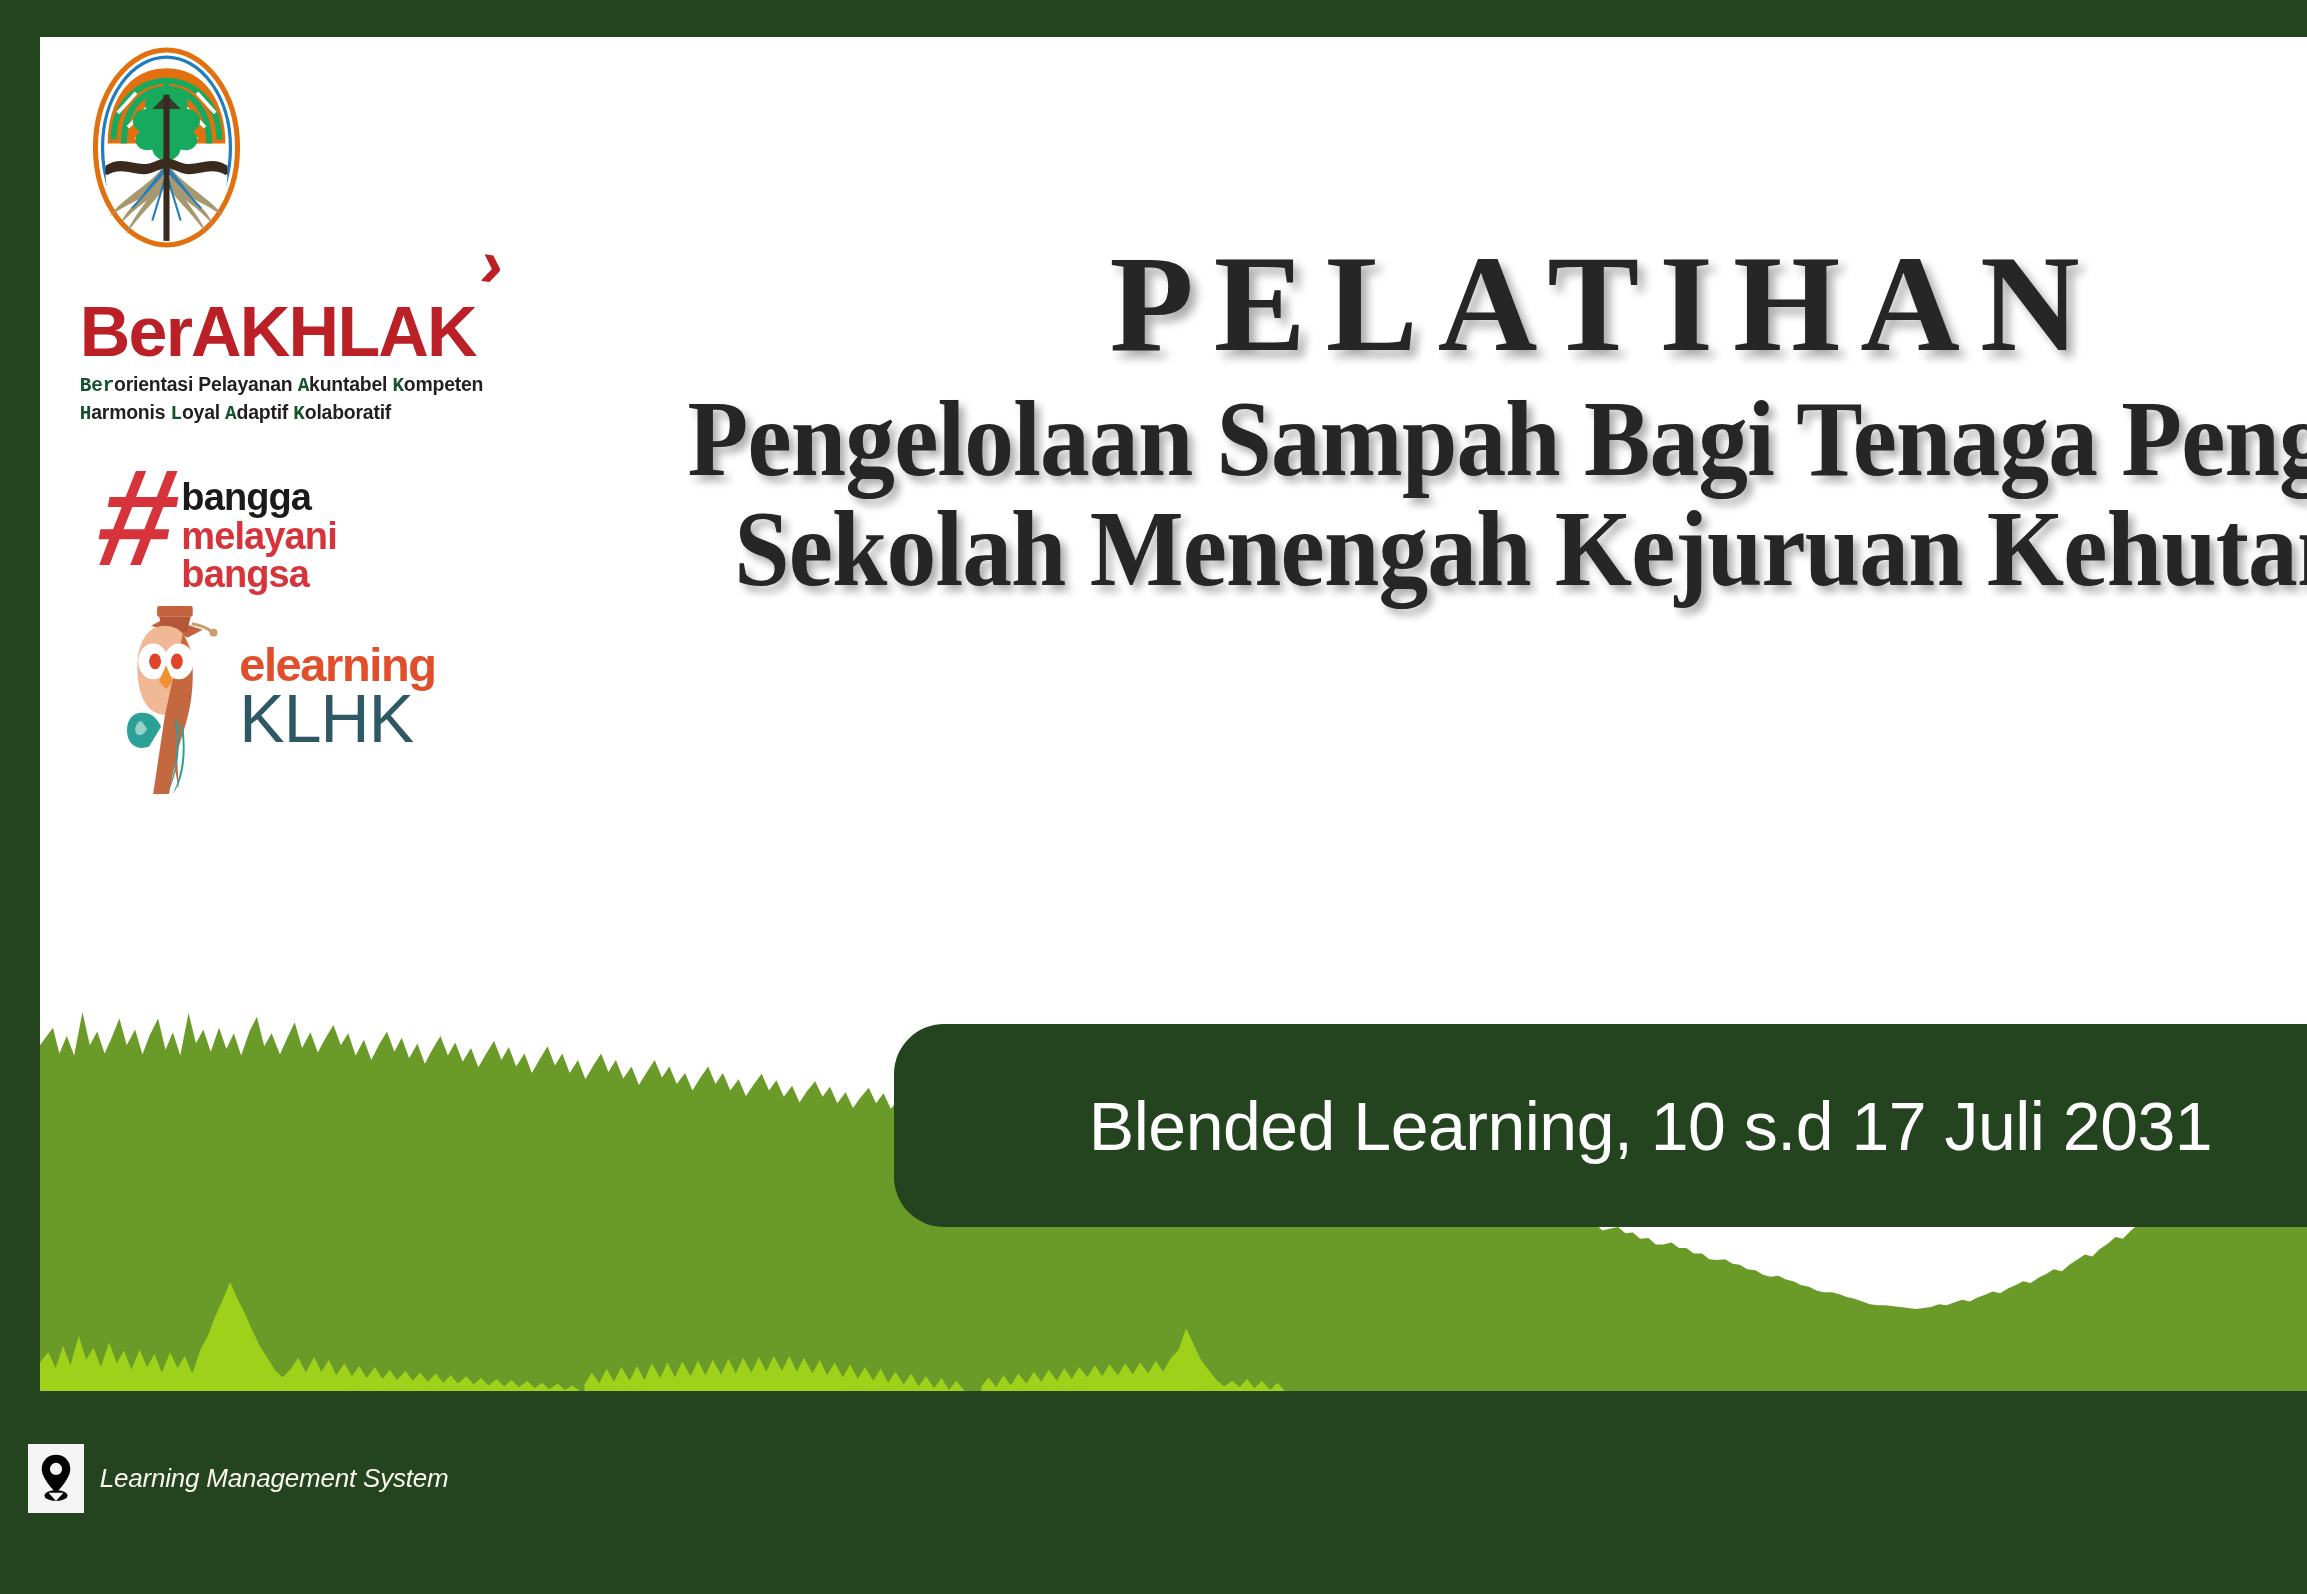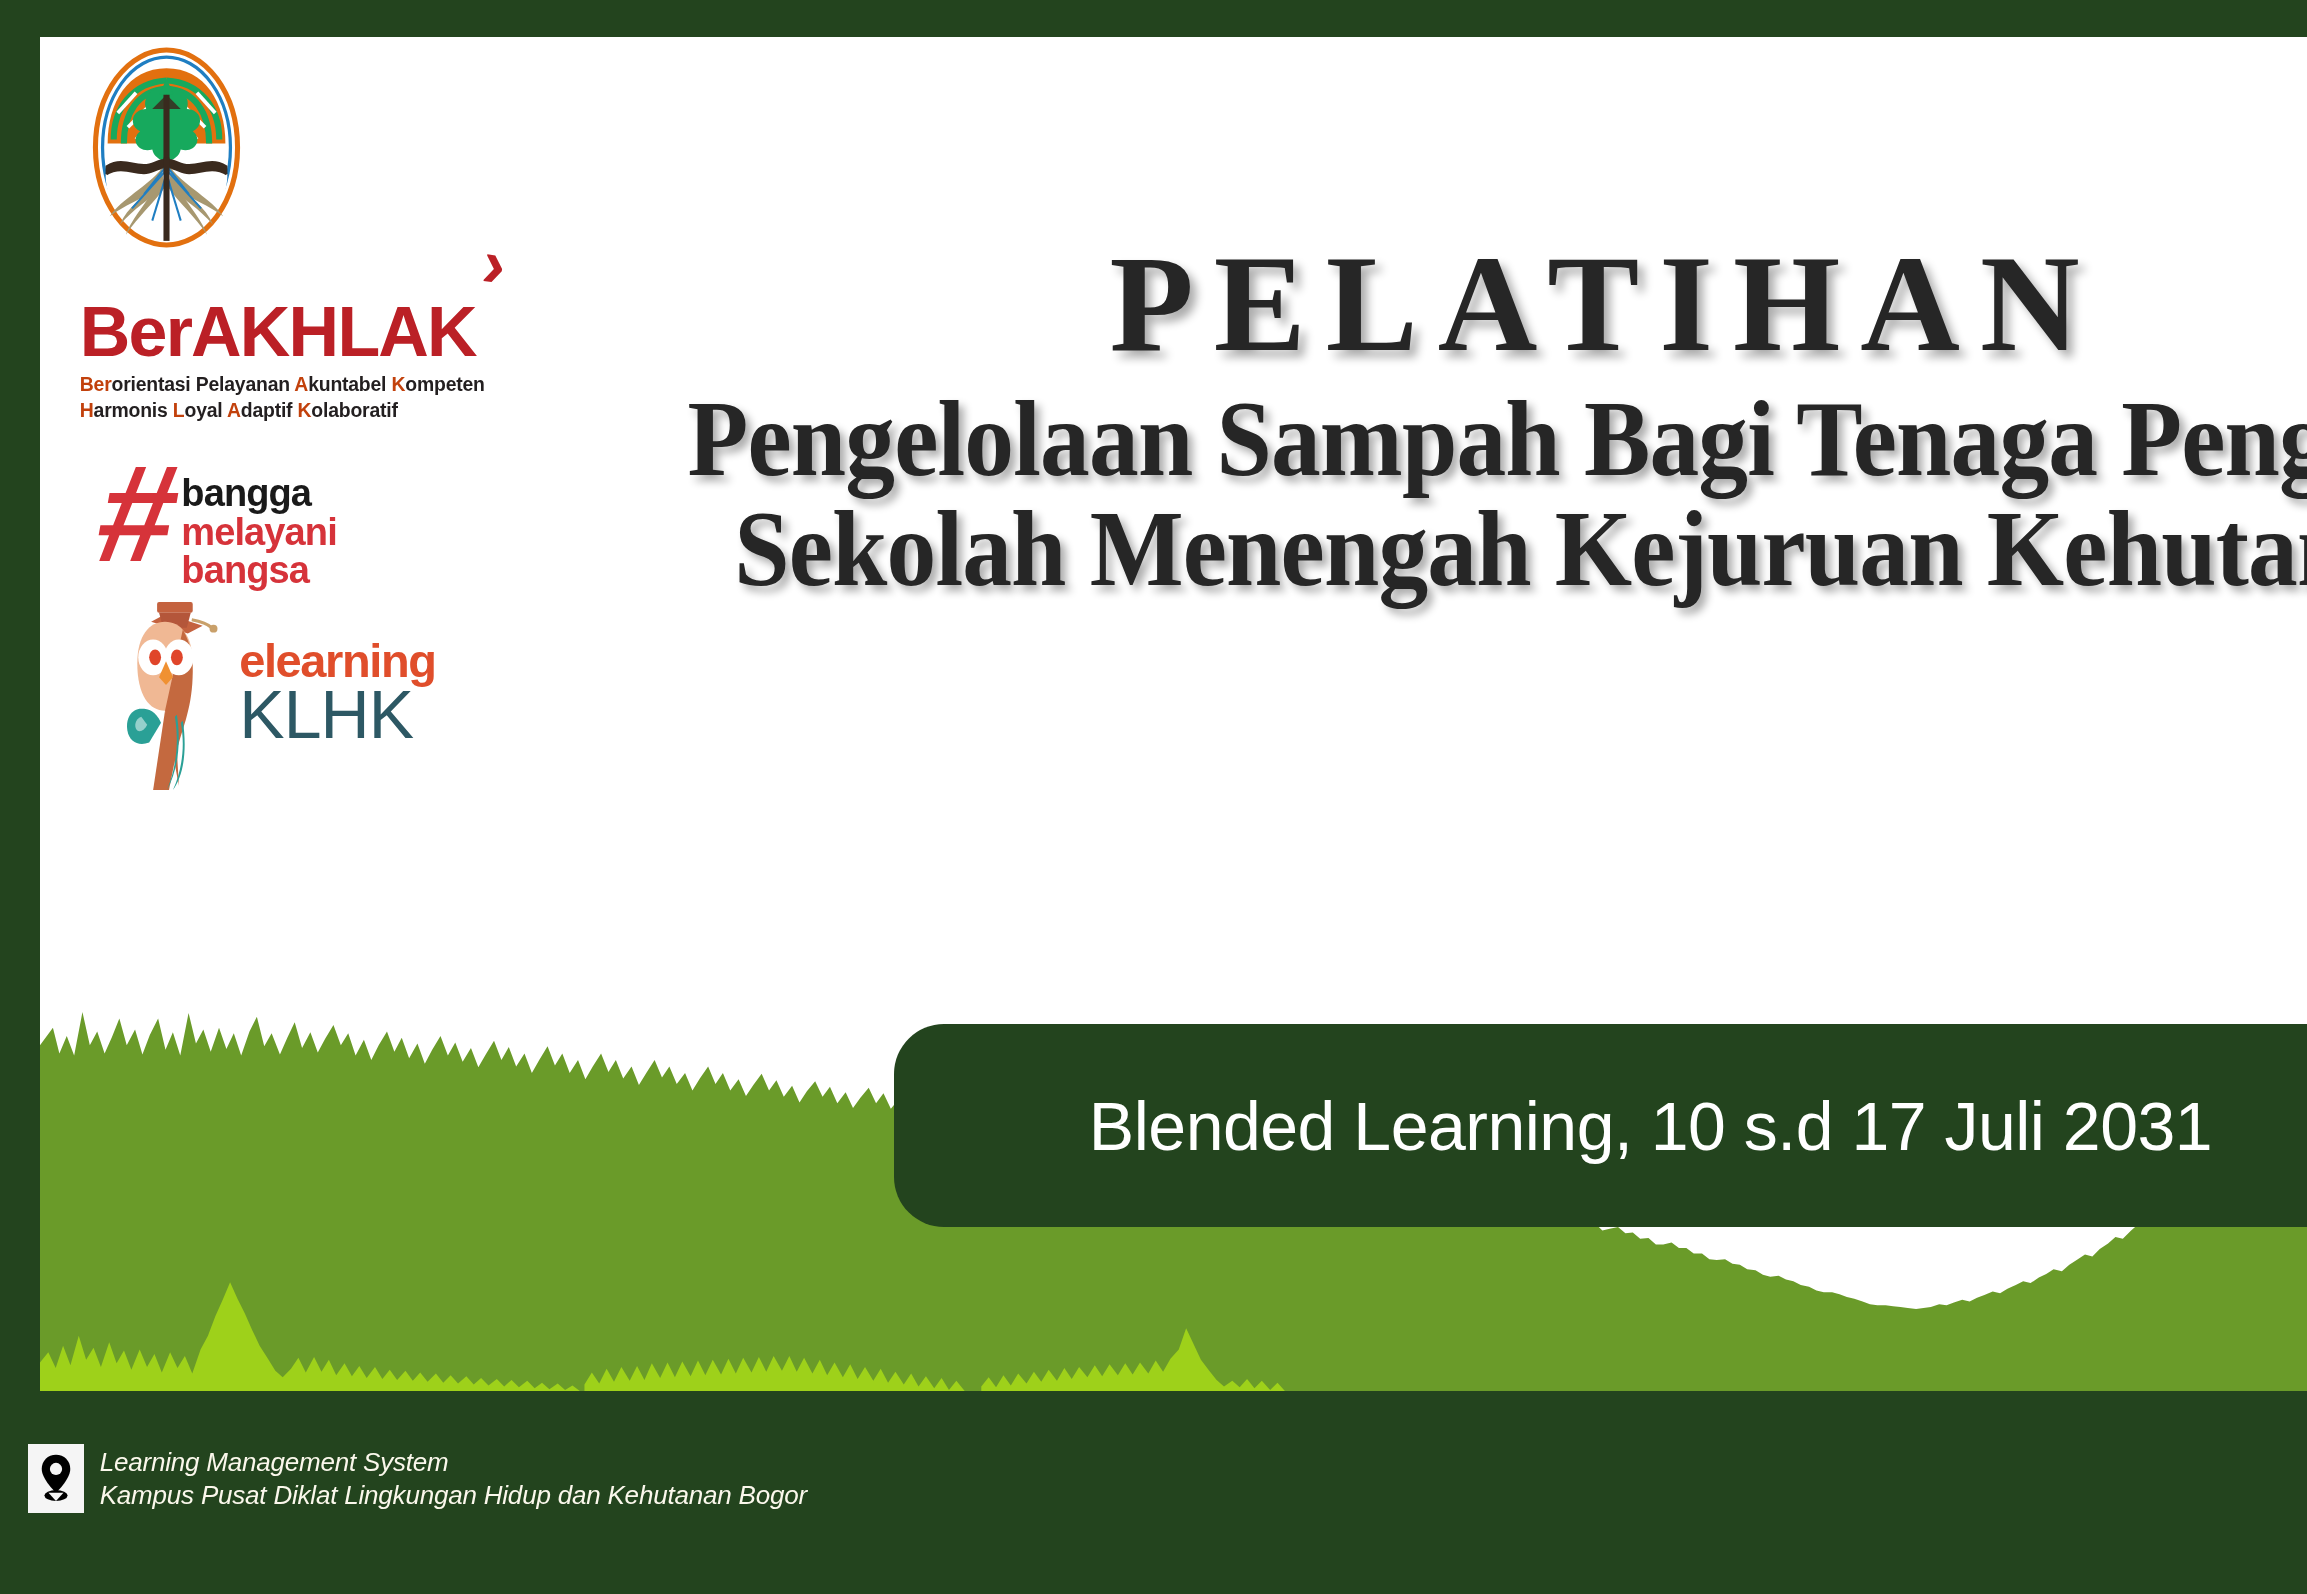--- a/index.html
+++ b/index.html
@@ -46,21 +46,21 @@
   .berakhlak-tick {
     position:absolute; right:-21px; top:-25px;
     font-size:69px; color:#bb2026; font-weight:800;
     transform:rotate(8deg);
   }
   .berakhlak-sub {
     font-size:19.4px; line-height:1.34; color:#231f20;
     margin-top:4.6px; white-space:nowrap; font-weight:600;
     letter-spacing:-0.2px;
   }
-  .berakhlak-sub .hl { color:#c2410c; }
+  .berakhlak-sub .hl { color:#14532d;font-family:Liberation Mono, monospace; }
 
   
   .bangga {
     position:relative; margin-left:35px; padding-top:44px;
     display:flex; align-items:flex-start; gap:4.6px;
   }
   .hash {
     font-size:138px; line-height:0.72; font-weight:900;
     color:#d6333a; font-family:"Liberation Sans", sans-serif;
     transform:skewX(-10deg); margin-top:-2.8px;
@@ -412,20 +412,19 @@
         <svg viewBox="0 0 50 74" aria-hidden="true">
           <path d="M25 2 C13 2 4 11 4 23 C4 38 25 58 25 58 C25 58 46 38 46 23
                    C46 11 37 2 25 2 Z" fill="#000000"></path>
           <circle cx="25" cy="23" r="9" fill="#f5f5f5"></circle>
           <ellipse cx="25" cy="62" rx="17" ry="8" fill="#000000"></ellipse>
           <path d="M14 58 L25 70 L36 58 Z" fill="#f5f5f5"></path>
         </svg>
       </div>
       <div id="footer-lines">
         <div>Learning Management System</div>
-        <div>Kampus Pusat Diklat Lingkungan Hidup dan Kehutanan Bogor</div>
       </div>
     </div>
 
   </div>
 
 </div>
 
 
 </body></html>

